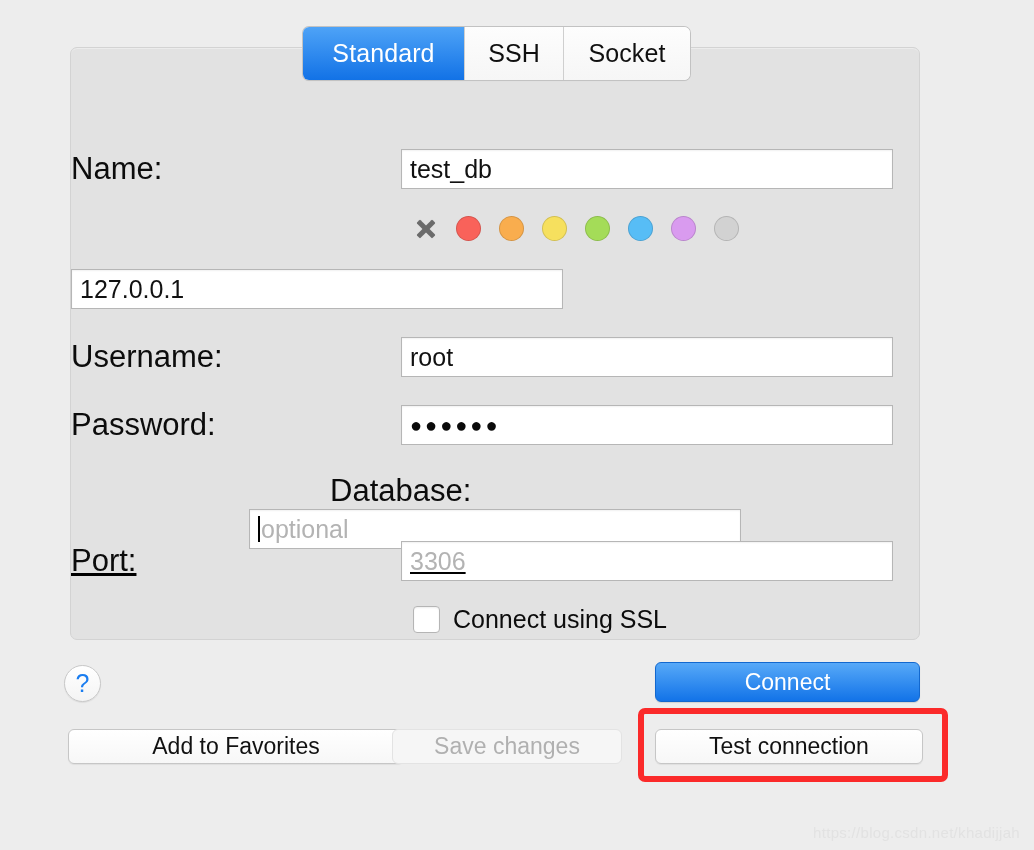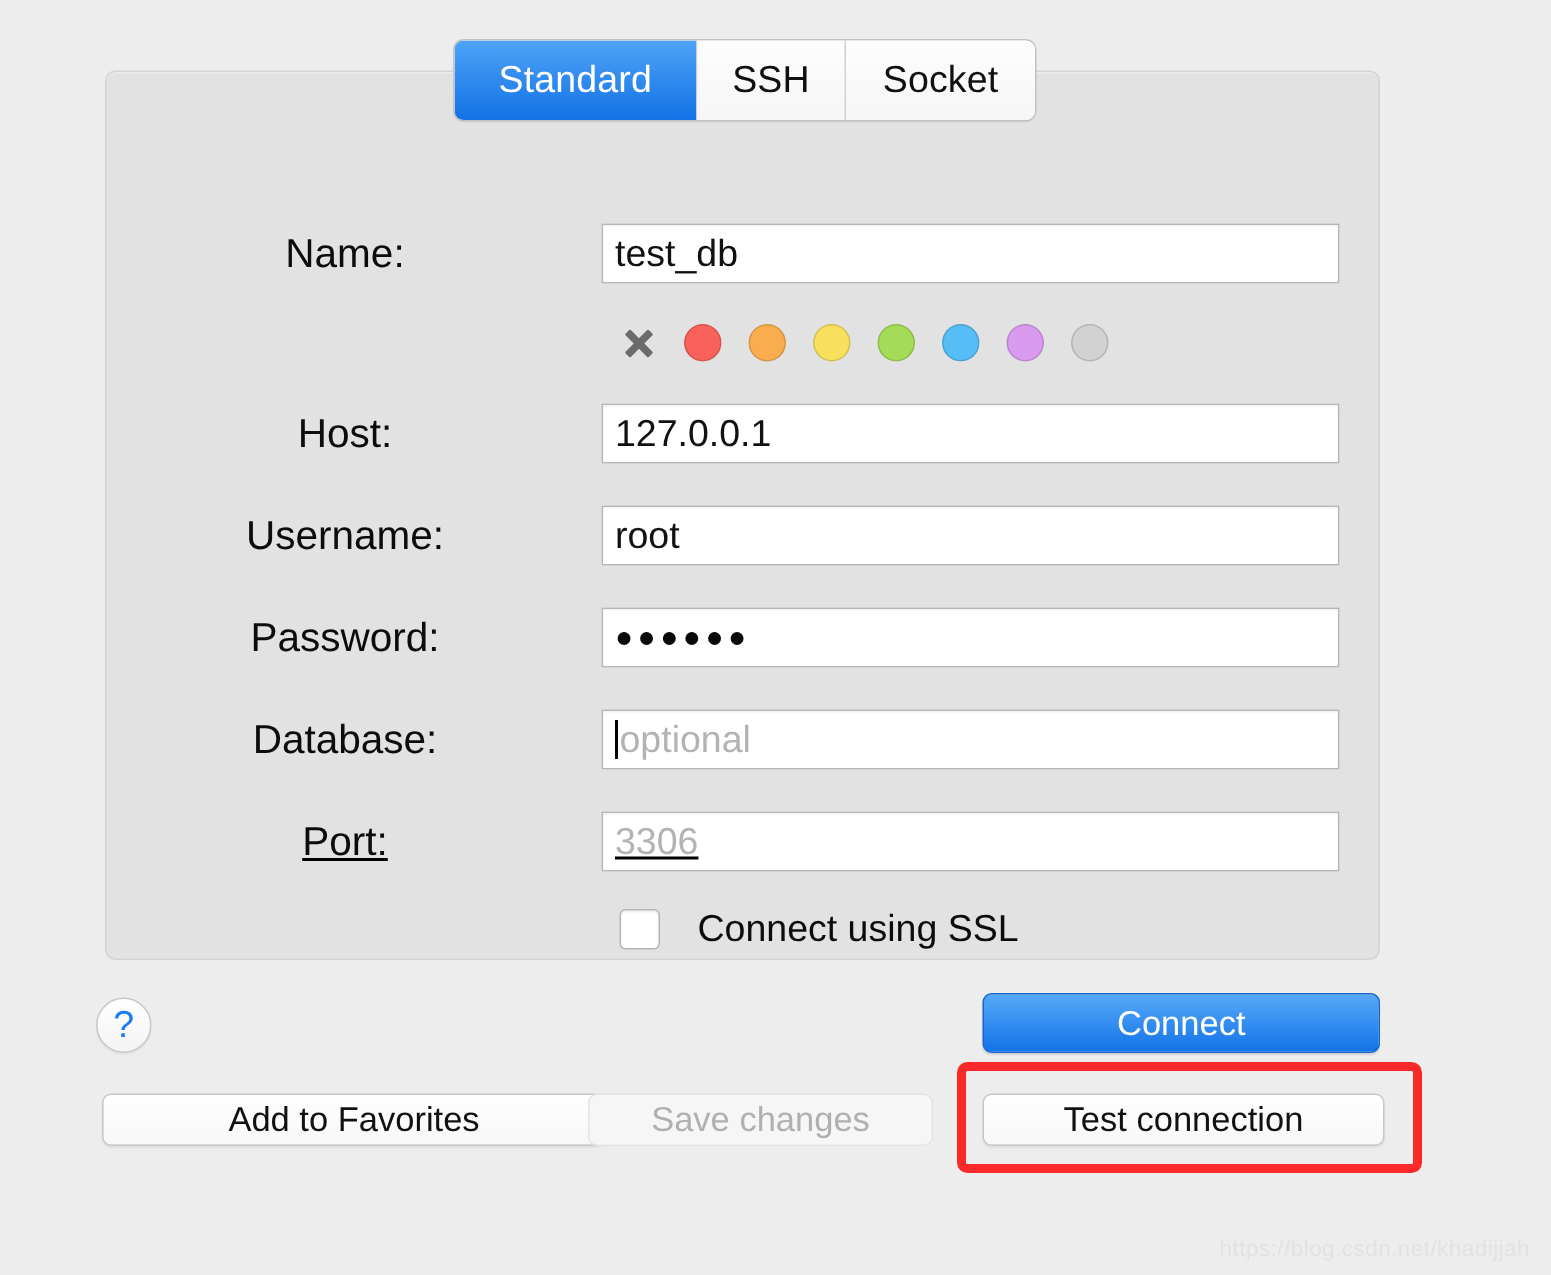--- a/index.html
+++ b/index.html
@@ -66,22 +66,22 @@
   
   .row {
     position: absolute;
     display: flex;
     align-items: center;
     left: 0;
     width: 100%;
   }
   .flabel {
     width: 330px;
-    text-align: center;
-    font-size: 27px;
+    text-align: left;
+    font-size: 31px;
     color: #0c0c0c;
     padding-right: 12px;
     box-sizing: border-box;
     white-space: nowrap;
   }
   .finput {
     width: 492px;
     height: 40px;
     background: #ffffff;
     border: 1px solid #b6b6b6;
@@ -102,21 +102,21 @@
     margin-right: 1px;
   }
   .dots { letter-spacing: 3px; font-size: 20px; color: #0a0a0a; }
 
   
   #row-name     { top: 101px; }
   #row-swatch   { top: 168px; }
   #row-host     { top: 221px; }
   #row-username { top: 289px; }
   #row-password { top: 357px; }
-  #row-database { top: 425px; }
+  #row-database { top: 425px; flex-direction: column; }
   #row-port     { top: 493px; text-decoration: underline; }
   #row-ssl      { top: 557px; }
 
   
   .swatch-wrap {
     width: 330px;
     padding-right: 12px;
     box-sizing: border-box;
   }
   .swatches {
@@ -148,21 +148,21 @@
     border-radius: 1px;
   }
   .xmark::before { transform: translate(-50%,-50%) rotate(45deg); }
   .xmark::after  { transform: translate(-50%,-50%) rotate(-45deg); }
 
   
   .ssl-wrap {
     display: flex;
     align-items: center;
     padding-left: 342px;
-    gap: 25px;
+    gap: 13px;
   }
   .checkbox {
     width: 27px;
     height: 27px;
     background: #ffffff;
     border: 1px solid #b5b5b5;
     border-radius: 4px;
     box-shadow: inset 0 1px 2px rgba(0,0,0,0.07);
     box-sizing: border-box;
   }
@@ -284,21 +284,20 @@
       <span class="swatch" id="sw1" style="background: rgb(249, 173, 78); border: 1px solid rgba(0, 0, 0, 0.14);"></span>
       <span class="swatch" id="sw2" style="background: rgb(246, 224, 94); border: 1px solid rgba(0, 0, 0, 0.14);"></span>
       <span class="swatch" id="sw3" style="background: rgb(164, 220, 88); border: 1px solid rgba(0, 0, 0, 0.14);"></span>
       <span class="swatch" id="sw4" style="background: rgb(87, 189, 246); border: 1px solid rgba(0, 0, 0, 0.14);"></span>
       <span class="swatch" id="sw5" style="background: rgb(217, 155, 239); border: 1px solid rgba(0, 0, 0, 0.14);"></span>
       <span class="swatch" id="sw6" style="background: rgb(210, 210, 210); border: 1px solid rgba(0, 0, 0, 0.14);"></span>
     </div>
   </div>
 
   <div class="row" id="row-host">
-    <div class="flabel">Host:</div>
     <div class="finput">127.0.0.1</div>
   </div>
 
   <div class="row" id="row-username">
     <div class="flabel">Username:</div>
     <div class="finput">root</div>
   </div>
 
   <div class="row" id="row-password">
     <div class="flabel">Password:</div>

